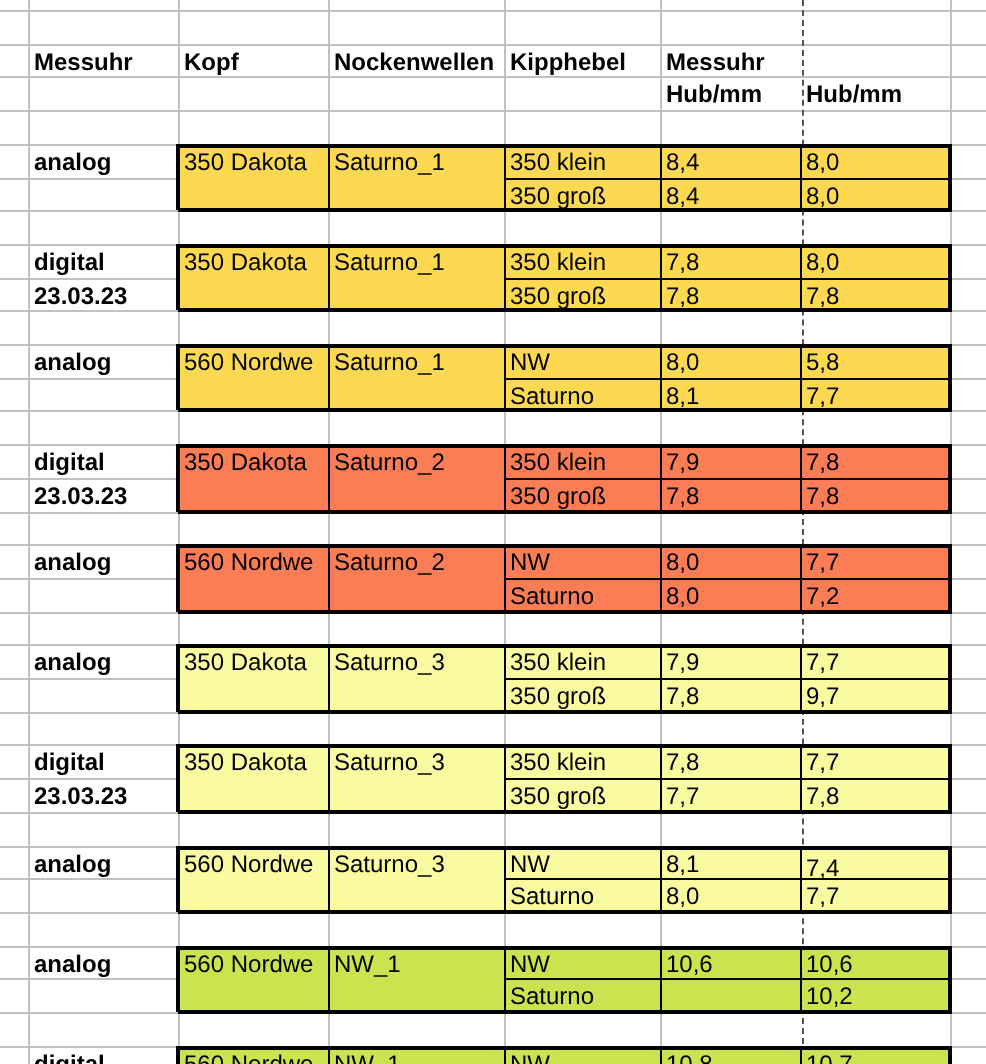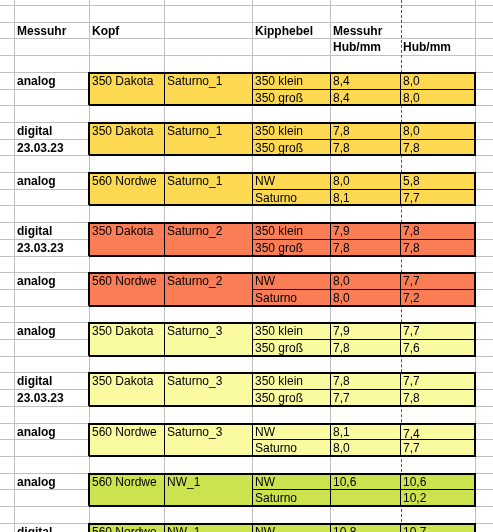--- a/index.html
+++ b/index.html
@@ -84,20 +84,21 @@
     <div class="gridline-h" style="top: 523px;"></div>
     <div class="gridline-v" style="left: 14px;"></div>
     <div class="gridline-v" style="left: 89px;"></div>
     <div class="gridline-v" style="left: 164px;"></div>
     <div class="gridline-v" style="left: 252px;"></div>
     <div class="gridline-v" style="left: 330px;"></div>
     <div class="gridline-v" style="left: 475px;"></div>
     <div class="print-marker" style="left: 400.5px;"></div>
     <div class="cell bold" style="left: 15px; top: 23px; width: 74px; height: 15.7px; padding-top: 1px;">Messuhr</div>
     <div class="cell bold" style="left: 90px; top: 23px; width: 74px; height: 15.7px; padding-top: 1px;">Kopf</div>
+    <div class="cell bold" style="left: 165px; top: 23px; width: 87px; height: 15.7px; padding-top: 1px;">Nockenwellen</div>
     <div class="cell bold" style="left: 253px; top: 23px; width: 77px; height: 15.7px; padding-top: 1px;">Kipphebel</div>
     <div class="cell bold" style="left: 331px; top: 23px; width: 69px; height: 15.7px; padding-top: 1px;">Messuhr</div>
     <div class="cell bold" style="left: 331px; top: 39px; width: 69px; height: 15.7px; padding-top: 1px;">Hub/mm</div>
     <div class="cell bold" style="left: 401px; top: 39px; width: 74px; height: 15.7px; padding-top: 1px;">Hub/mm</div>
     <div class="cell bold" style="left: 15px; top: 73px; width: 74px; height: 15.7px; padding-top: 1px;">analog</div>
     <div class="fill-gold" style="position: absolute; left: 90px; top: 73px; width: 385px; height: 32px;"></div>
     <div class="cell" style="left: 90px; top: 73px; width: 74px; height: 15.7px; padding-top: 1px;">350 Dakota</div>
     <div class="cell" style="left: 165px; top: 73px; width: 87px; height: 15.7px; padding-top: 1px;">Saturno_1</div>
     <div class="cell" style="left: 253px; top: 73px; width: 77px; height: 15.7px; padding-top: 1px;">350 klein</div>
     <div class="cell" style="left: 331px; top: 73px; width: 69px; height: 15.7px; padding-top: 1px;">8,4</div>
@@ -194,21 +195,21 @@
     <div class="thin-v" style="left: 400px; top: 272px; height: 34px;"></div>
     <div class="cell bold" style="left: 15px; top: 323px; width: 74px; height: 15.7px; padding-top: 1px;">analog</div>
     <div class="fill-lightyellow" style="position: absolute; left: 90px; top: 323px; width: 385px; height: 33px;"></div>
     <div class="cell" style="left: 90px; top: 323px; width: 74px; height: 15.7px; padding-top: 1px;">350 Dakota</div>
     <div class="cell" style="left: 165px; top: 323px; width: 87px; height: 15.7px; padding-top: 1px;">Saturno_3</div>
     <div class="cell" style="left: 253px; top: 323px; width: 77px; height: 15.7px; padding-top: 1px;">350 klein</div>
     <div class="cell" style="left: 331px; top: 323px; width: 69px; height: 15.7px; padding-top: 1px;">7,9</div>
     <div class="cell" style="left: 401px; top: 323px; width: 74px; height: 15.7px; padding-top: 1px;">7,7</div>
     <div class="cell" style="left: 253px; top: 340px; width: 77px; height: 15.7px; padding-top: 1px;">350 groß</div>
     <div class="cell" style="left: 331px; top: 340px; width: 69px; height: 15.7px; padding-top: 1px;">7,8</div>
-    <div class="cell" style="left: 401px; top: 340px; width: 74px; height: 15.7px; padding-top: 1px;">7,6</div>
+    <div class="cell" style="left: 401px; top: 340px; width: 74px; height: 15.7px; padding-top: 1px;">9,7</div>
     <div class="edge-h" style="left: 89px; top: 322px; width: 387px;"></div>
     <div class="edge-h" style="left: 89px; top: 355px; width: 387px;"></div>
     <div class="edge-v" style="left: 88px; top: 322px; height: 34px;"></div>
     <div class="edge-v" style="left: 474px; top: 322px; height: 34px;"></div>
     <div class="thin-h" style="left: 252px; top: 339px; width: 223px;"></div>
     <div class="thin-v" style="left: 164px; top: 322px; height: 34px;"></div>
     <div class="thin-v" style="left: 252px; top: 322px; height: 34px;"></div>
     <div class="thin-v" style="left: 330px; top: 322px; height: 34px;"></div>
     <div class="thin-v" style="left: 400px; top: 322px; height: 34px;"></div>
     <div class="cell bold" style="left: 15px; top: 373px; width: 74px; height: 15.7px; padding-top: 1px;">digital</div>

